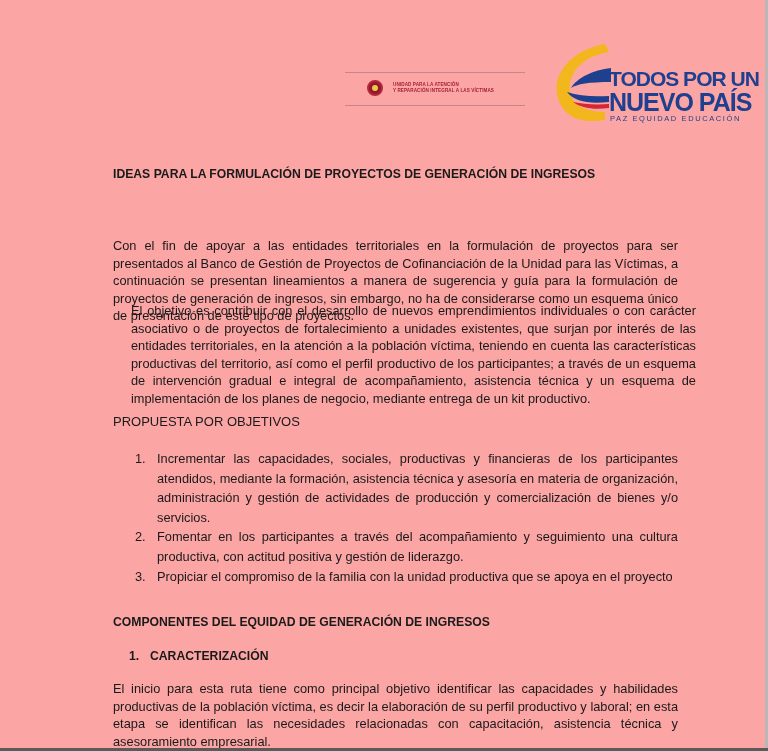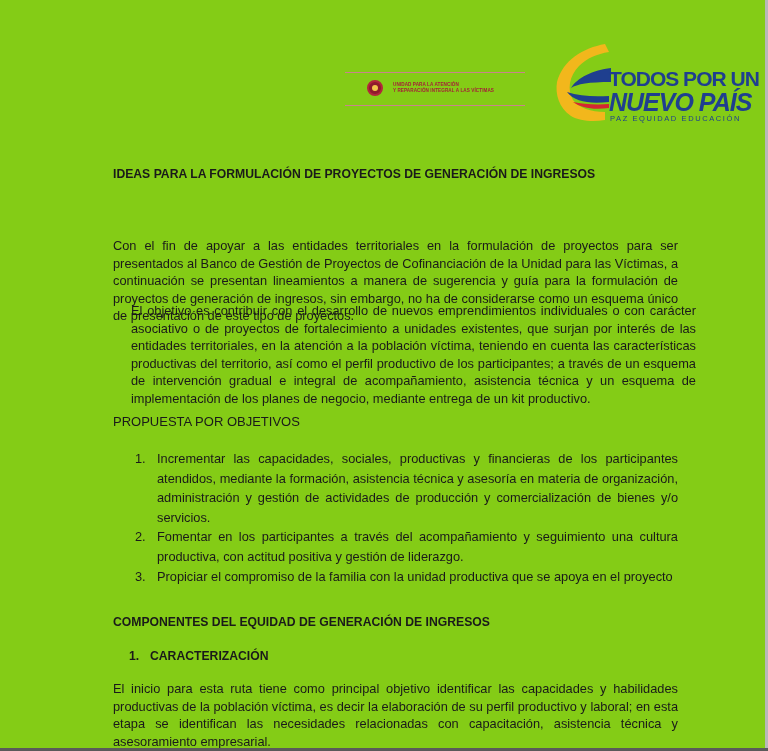--- a/index.html
+++ b/index.html
@@ -4,21 +4,21 @@
 <style>
   html, body { margin: 0; padding: 0; }
   body {
     width: 768px; height: 751px; overflow: hidden; position: relative;
     background: #ffffff;
     font-family: "Liberation Sans", "DejaVu Sans", sans-serif;
     color: #1a1a1a;
   }
   .page {
     position: absolute; left: 0; top: 0; width: 765px; height: 749px;
-    background: #84cc16;
+    background: #fca5a5;
   }
   .right-edge {
     position: absolute; left: 765px; top: 0; width: 3px; height: 751px;
     background: #b8b8b8;
   }
   .bottom-edge {
     position: absolute; left: 0; top: 748px; width: 768px; height: 3px;
     background: #5a5a5a;
   }
 
@@ -43,21 +43,21 @@
 
   
   .tpnp-logo { position: absolute; left: 553px; top: 42px; width: 190px; height: 90px; }
   .tpnp-mark { position: absolute; left: 0; top: 0; }
   .tpnp-line1 {
     position: absolute; left: 56px; top: 26px; font-size: 21px; font-weight: bold;
     color: #1f3f8f; letter-spacing: -1px; white-space: nowrap; line-height: 22px;
   }
   .tpnp-line2 {
     position: absolute; left: 56px; top: 47px; font-size: 25px; font-weight: bold;
-    color: #1f3f8f; letter-spacing: -1px; white-space: nowrap; line-height: 26px; font-style: italic;
+    color: #1f3f8f; letter-spacing: -1px; white-space: nowrap; line-height: 26px;
   }
   .tpnp-line3 {
     position: absolute; left: 57px; top: 72px; font-size: 7.5px; color: #1f3f8f;
     letter-spacing: 1.6px; white-space: nowrap; line-height: 9px;
   }
 
   
   .doc-title {
     position: absolute; left: 113px; width: 565px; top: 166px; text-align: left;
     font-size: 12.2px; font-weight: bold; line-height: 17px; white-space: nowrap;

